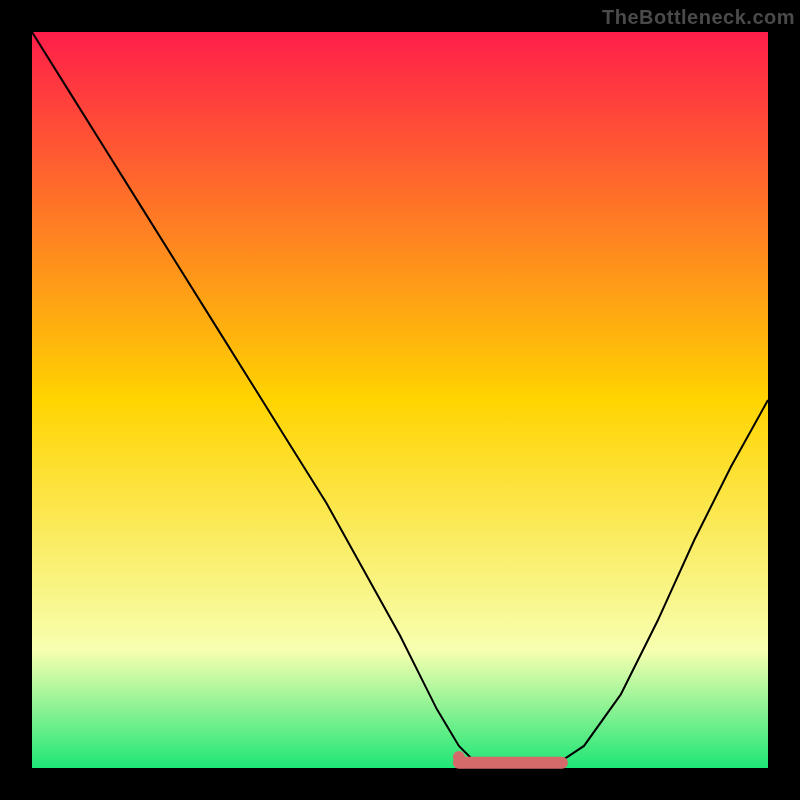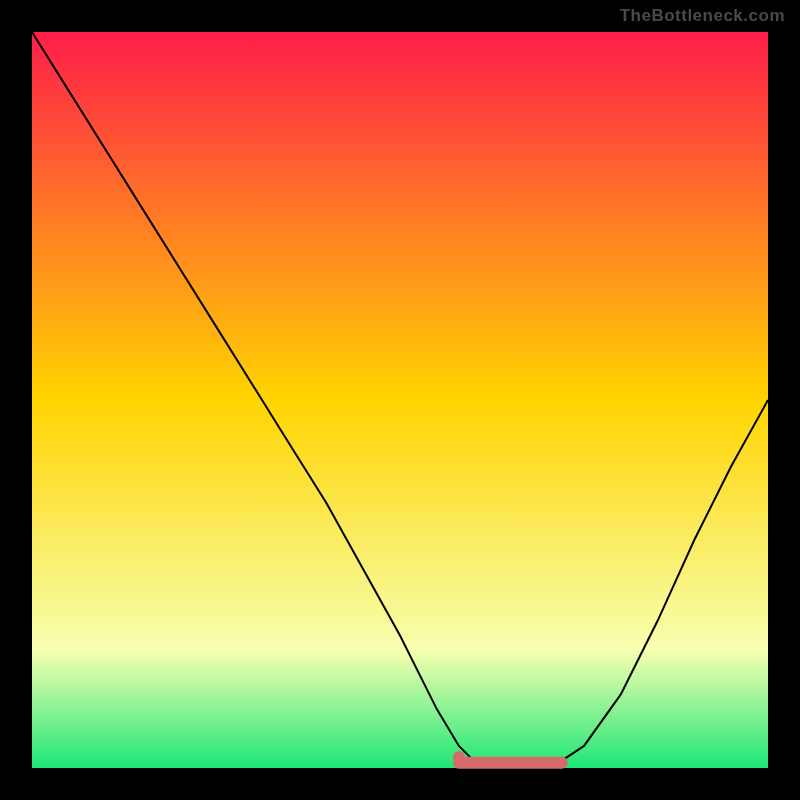--- a/index.html
+++ b/index.html
@@ -12,23 +12,23 @@
     overflow: hidden;
   }
   .frame {
     position: relative;
     width: 800px;
     height: 800px;
   }
   .watermark {
     position: absolute;
     top: 6px;
-    right: 15px;
+    right: 5px;
     color: #4a4a4a;
-    font-size: 17px;
+    font-size: 20px;
     font-weight: bold;
     letter-spacing: 0.5px;
     z-index: 20;
     user-select: none;
   }
   svg {
     position: absolute;
     top: 0;
     left: 0;
     width: 800px;

